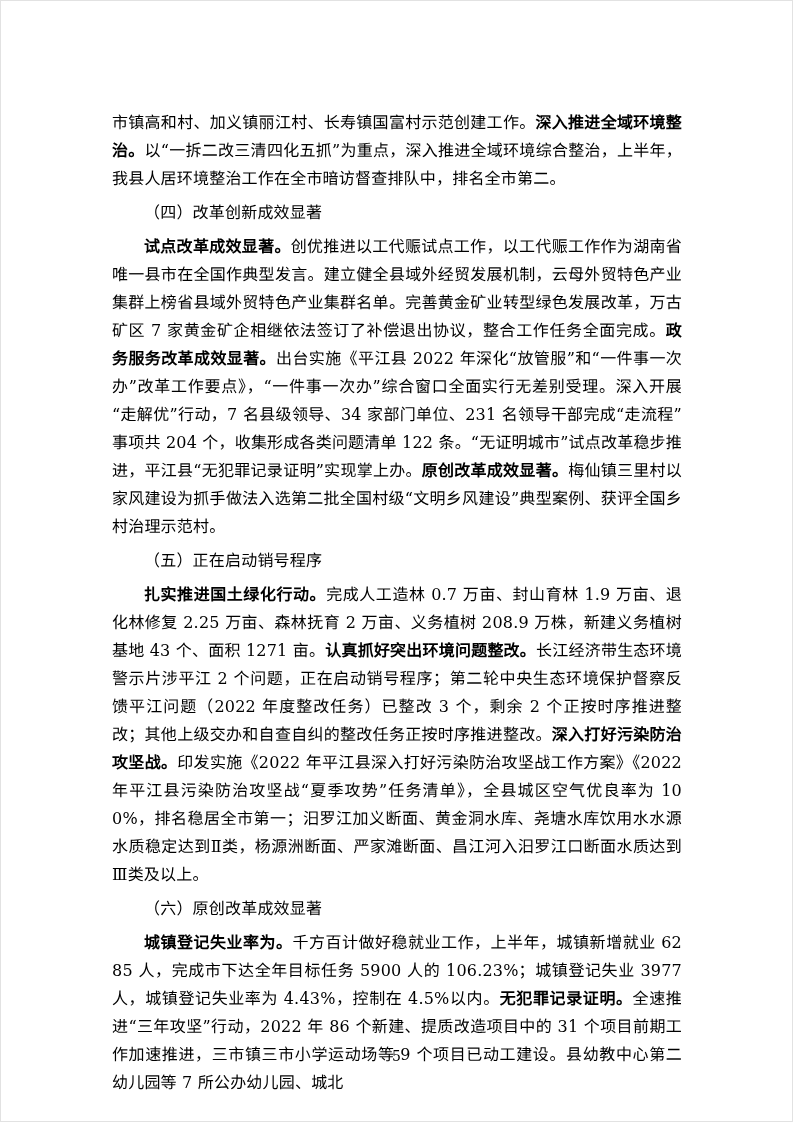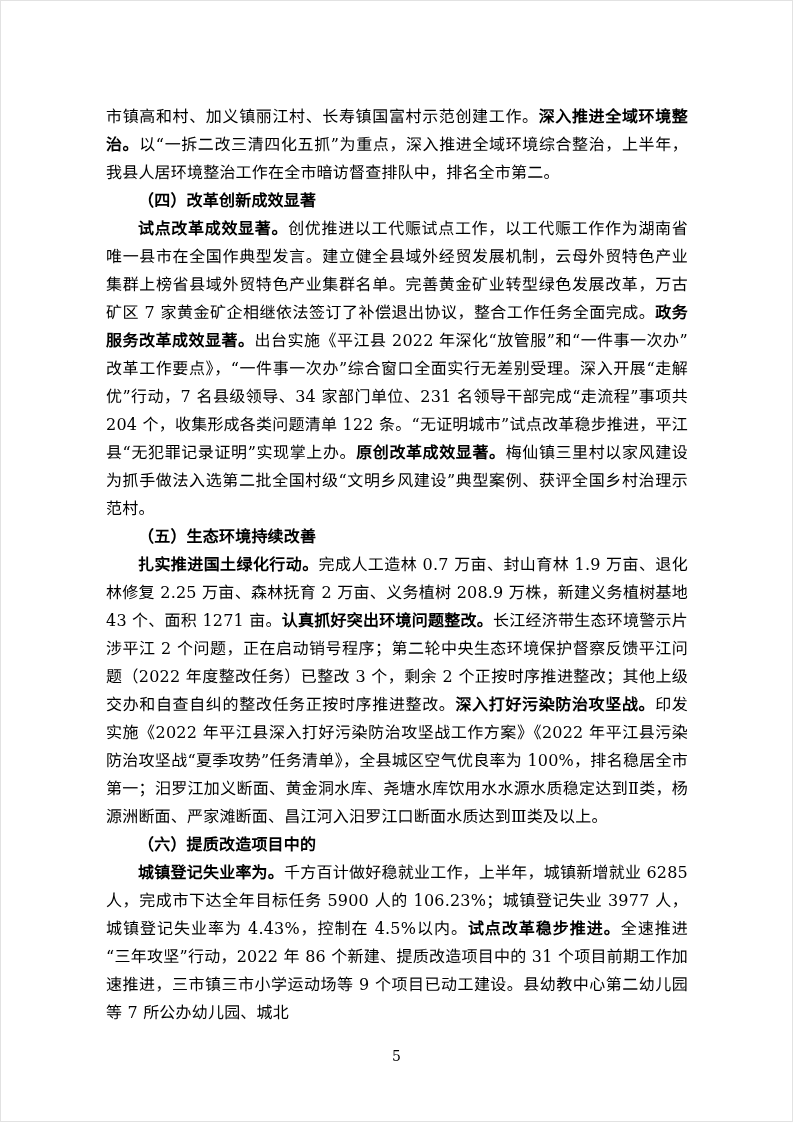--- a/index.html
+++ b/index.html
@@ -18,37 +18,37 @@
     font-family: "DejaVu Serif", "Liberation Serif", serif;
     color: #000000;
   }
   .content {
     position: absolute;
     left: 106px;
     top: 103px;
     width: 582px;
   }
   .para, .heading {
-    margin: 0;
+    margin: 6px;
     padding: 0;
     font-size: 16px;
     line-height: 28px;
     font-weight: 400;
     text-align: justify;
     letter-spacing: 0.2px;
     word-break: break-all;
   }
   .para {
     text-indent: 2em;
   }
   .para.continuation {
     text-indent: 0;
   }
   .heading {
-    font-weight: 700;
+    font-weight: 400;
     text-indent: 2em;
     text-align: left;
   }
   .run-bold {
     font-weight: 700;
   }
   .page-footer {
     position: absolute;
     left: 0;
     bottom: 58px;
@@ -65,27 +65,27 @@
 <div class="page">
 
   <div class="content">
 
     <p class="para continuation"><span>市镇高和村、加义镇丽江村、长寿镇国富村示范创建工作。</span><span class="run-bold">深入推进全域环境整治。</span><span>以“一拆二改三清四化五抓”为重点，深入推进全域环境综合整治，上半年，我县人居环境整治工作在全市暗访督查排队中，排名全市第二。</span></p>
 
     <h2 class="heading">（四）改革创新成效显著</h2>
 
     <p class="para"><span class="run-bold">试点改革成效显著。</span><span>创优推进以工代赈试点工作，以工代赈工作作为湖南省唯一县市在全国作典型发言。建立健全县域外经贸发展机制，云母外贸特色产业集群上榜省县域外贸特色产业集群名单。完善黄金矿业转型绿色发展改革，万古矿区 7 家黄金矿企相继依法签订了补偿退出协议，整合工作任务全面完成。</span><span class="run-bold">政务服务改革成效显著。</span><span>出台实施《平江县 2022 年深化“放管服”和“一件事一次办”改革工作要点》，“一件事一次办”综合窗口全面实行无差别受理。深入开展“走解优”行动，7 名县级领导、34 家部门单位、231 名领导干部完成“走流程”事项共 204 个，收集形成各类问题清单 122 条。“无证明城市”试点改革稳步推进，平江县“无犯罪记录证明”实现掌上办。</span><span class="run-bold">原创改革成效显著。</span><span>梅仙镇三里村以家风建设为抓手做法入选第二批全国村级“文明乡风建设”典型案例、获评全国乡村治理示范村。</span></p>
 
-    <h2 class="heading">（五）生态环境持续改善</h2>
+    <h2 class="heading">（五）正在启动销号程序</h2>
 
     <p class="para"><span class="run-bold">扎实推进国土绿化行动。</span><span>完成人工造林 0.7 万亩、封山育林 1.9 万亩、退化林修复 2.25 万亩、森林抚育 2 万亩、义务植树 208.9 万株，新建义务植树基地 43 个、面积 1271 亩。</span><span class="run-bold">认真抓好突出环境问题整改。</span><span>长江经济带生态环境警示片涉平江 2 个问题，正在启动销号程序；第二轮中央生态环境保护督察反馈平江问题（2022 年度整改任务）已整改 3 个，剩余 2 个正按时序推进整改；其他上级交办和自查自纠的整改任务正按时序推进整改。</span><span class="run-bold">深入打好污染防治攻坚战。</span><span>印发实施《2022 年平江县深入打好污染防治攻坚战工作方案》《2022 年平江县污染防治攻坚战“夏季攻势”任务清单》，全县城区空气优良率为 100%，排名稳居全市第一；汨罗江加义断面、黄金洞水库、尧塘水库饮用水水源水质稳定达到Ⅱ类，杨源洲断面、严家滩断面、昌江河入汨罗江口断面水质达到Ⅲ类及以上。</span></p>
 
-    <h2 class="heading">（六）提质改造项目中的</h2>
+    <h2 class="heading">（六）原创改革成效显著</h2>
 
-    <p class="para"><span class="run-bold">城镇登记失业率为。</span><span>千方百计做好稳就业工作，上半年，城镇新增就业 6285 人，完成市下达全年目标任务 5900 人的 106.23%；城镇登记失业 3977 人，城镇登记失业率为 4.43%，控制在 4.5%以内。</span><span class="run-bold">试点改革稳步推进。</span><span>全速推进“三年攻坚”行动，2022 年 86 个新建、提质改造项目中的 31 个项目前期工作加速推进，三市镇三市小学运动场等 9 个项目已动工建设。县幼教中心第二幼儿园等 7 所公办幼儿园、城北</span></p>
+    <p class="para"><span class="run-bold">城镇登记失业率为。</span><span>千方百计做好稳就业工作，上半年，城镇新增就业 6285 人，完成市下达全年目标任务 5900 人的 106.23%；城镇登记失业 3977 人，城镇登记失业率为 4.43%，控制在 4.5%以内。</span><span class="run-bold">无犯罪记录证明。</span><span>全速推进“三年攻坚”行动，2022 年 86 个新建、提质改造项目中的 31 个项目前期工作加速推进，三市镇三市小学运动场等 9 个项目已动工建设。县幼教中心第二幼儿园等 7 所公办幼儿园、城北</span></p>
 
   </div>
 
   <div class="page-footer">
     <span>5</span>
   </div>
 
 </div>
 
 </body></html>

